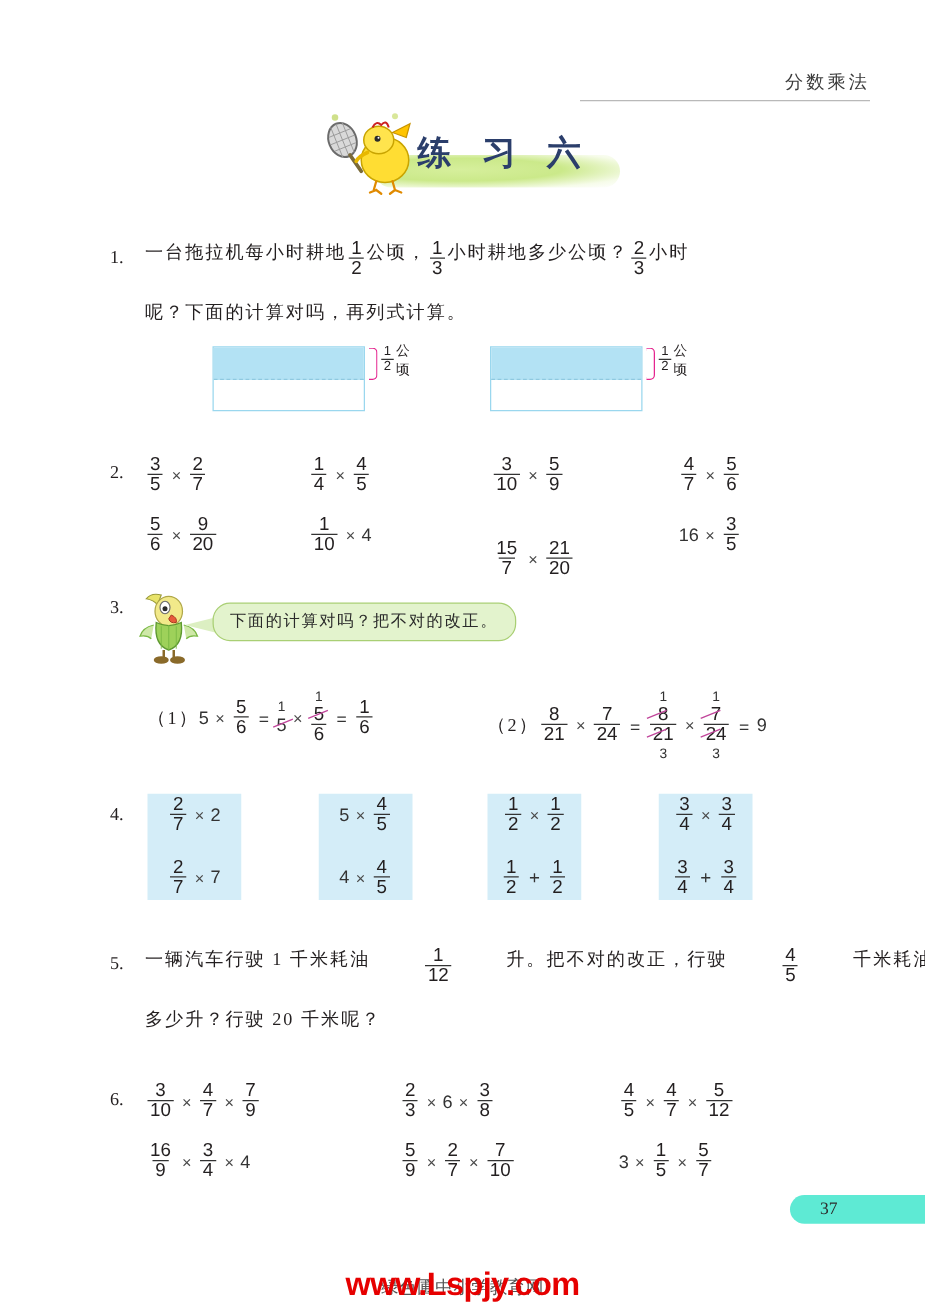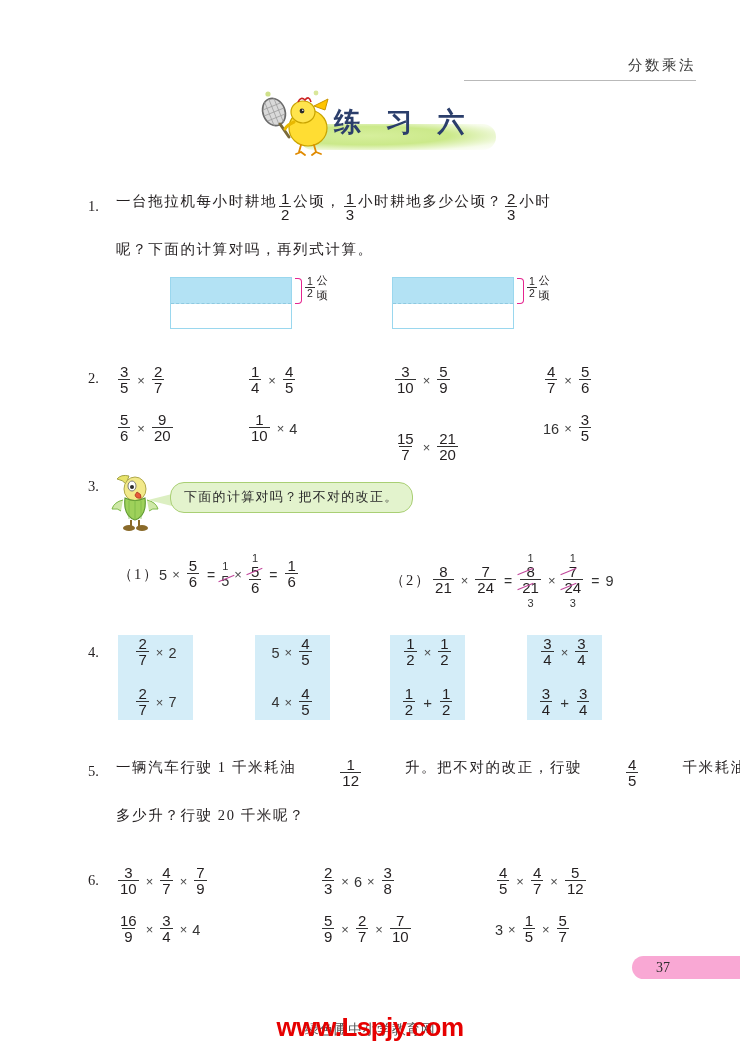--- a/index.html
+++ b/index.html
@@ -195,21 +195,21 @@
     align-items: center;
     gap: 18px;
     padding: 9px 12px;
   }
 
   
   .pagenum-pill {
     position: absolute;
     right: 0px; bottom: 68px;
     width: 108px; height: 23px;
-    background: #f9a8d4;
+    background: #5eead4;
     border-radius: 12px 0 0 12px;
     display: flex; align-items: center;
     padding-left: 24px;
   }
   .pagenum-pill span {
     font-family: "Liberation Serif", "DejaVu Serif", serif;
     font-size: 14px; color: #2d2d2d;
   }
 
   .watermark { position: absolute; left: 0; right: 0; bottom: 8px; text-align: center; }

